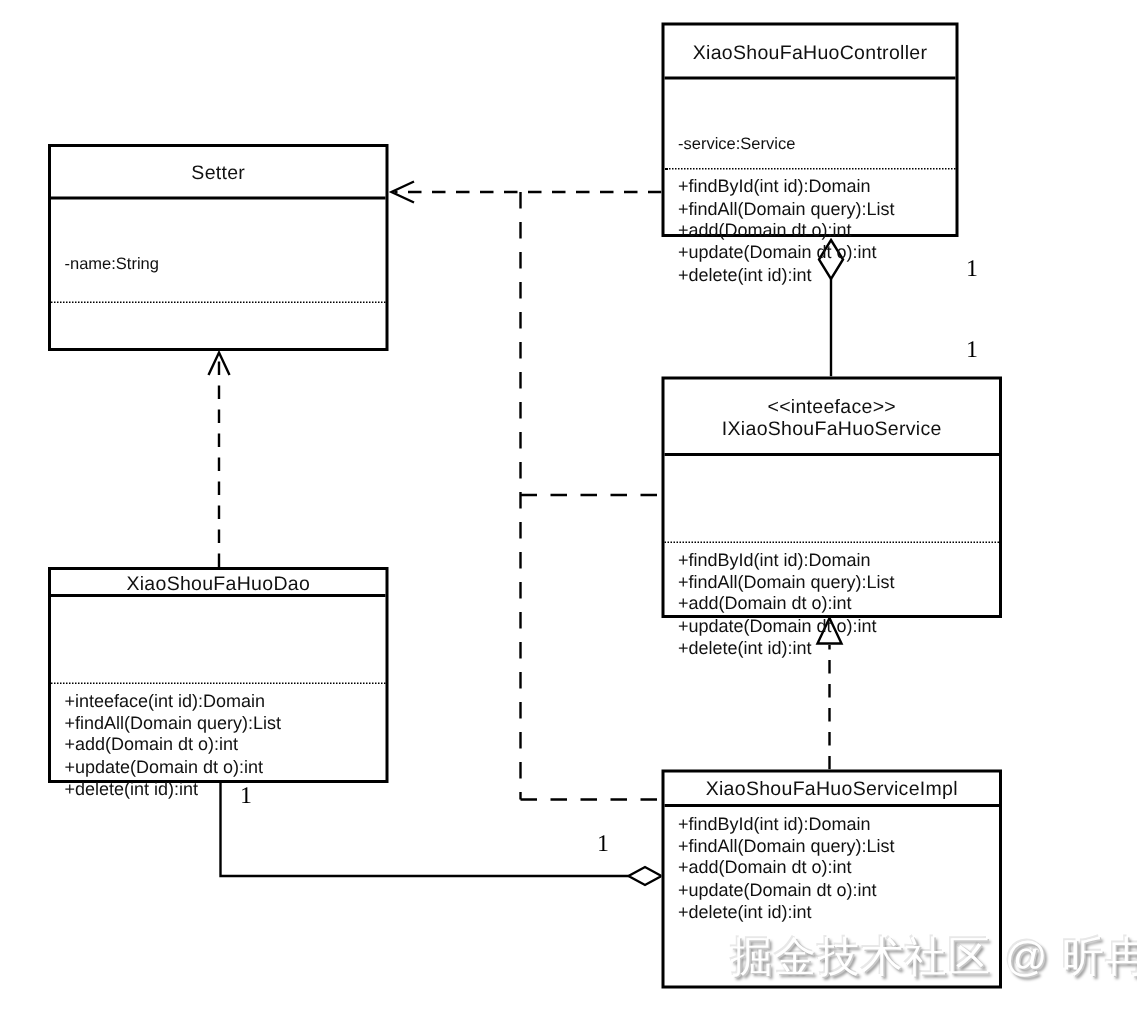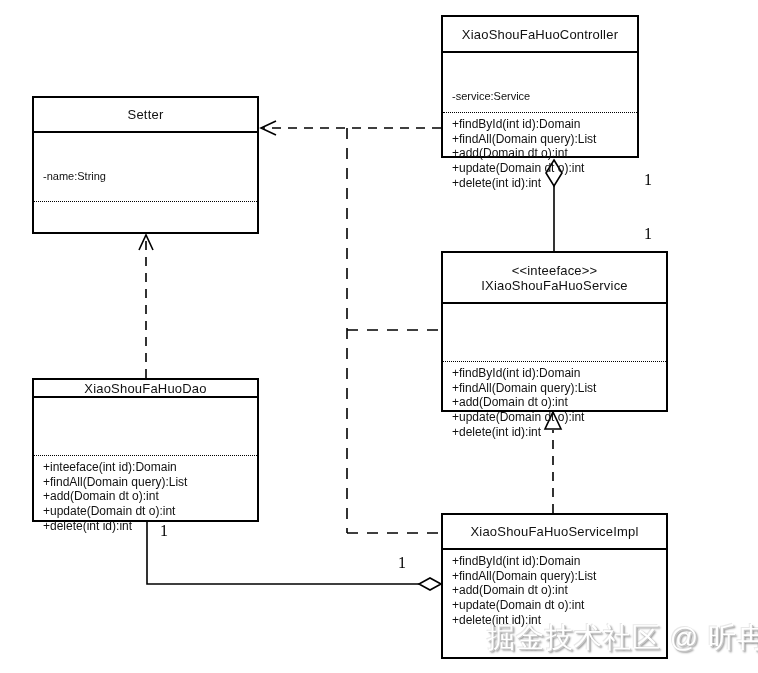--- a/index.html
+++ b/index.html
@@ -33,21 +33,21 @@
   #box-domain     { left:32px;  top:96px;  width:227px; height:138px; }
   #box-domain .uml-title { height:35px; }
   #box-domain .uml-attrs { height:38px; }
   #box-service    { left:441px; top:251px; width:227px; height:161px; }
   #box-service .uml-title { height:51px; }
   #box-service .uml-attrs { height:27px; }
   #box-dao        { left:32px;  top:378px; width:227px; height:144px; }
   #box-dao .uml-title { height:18px;justify-content:flex-end; }
   #box-dao .uml-attrs { height:27px; }
   #box-impl       { left:441px; top:513px; width:227px; height:146px; }
-  #box-impl .uml-title { height:35px; }
+  #box-impl .uml-title { height:23px; }
   #box-impl .uml-attrs { height:25px; }
   .mult {
     position:absolute; z-index:3; font-family:"Liberation Serif", serif;
     font-size:16px; color:#000; line-height:16px;
   }
   #mult-cs-top    { left:644px; top:172px; }
   #mult-cs-bottom { left:644px; top:226px; }
   #mult-di-left   { left:160px; top:523px; }
   #mult-di-right  { left:398px; top:555px; }
   .watermark {

